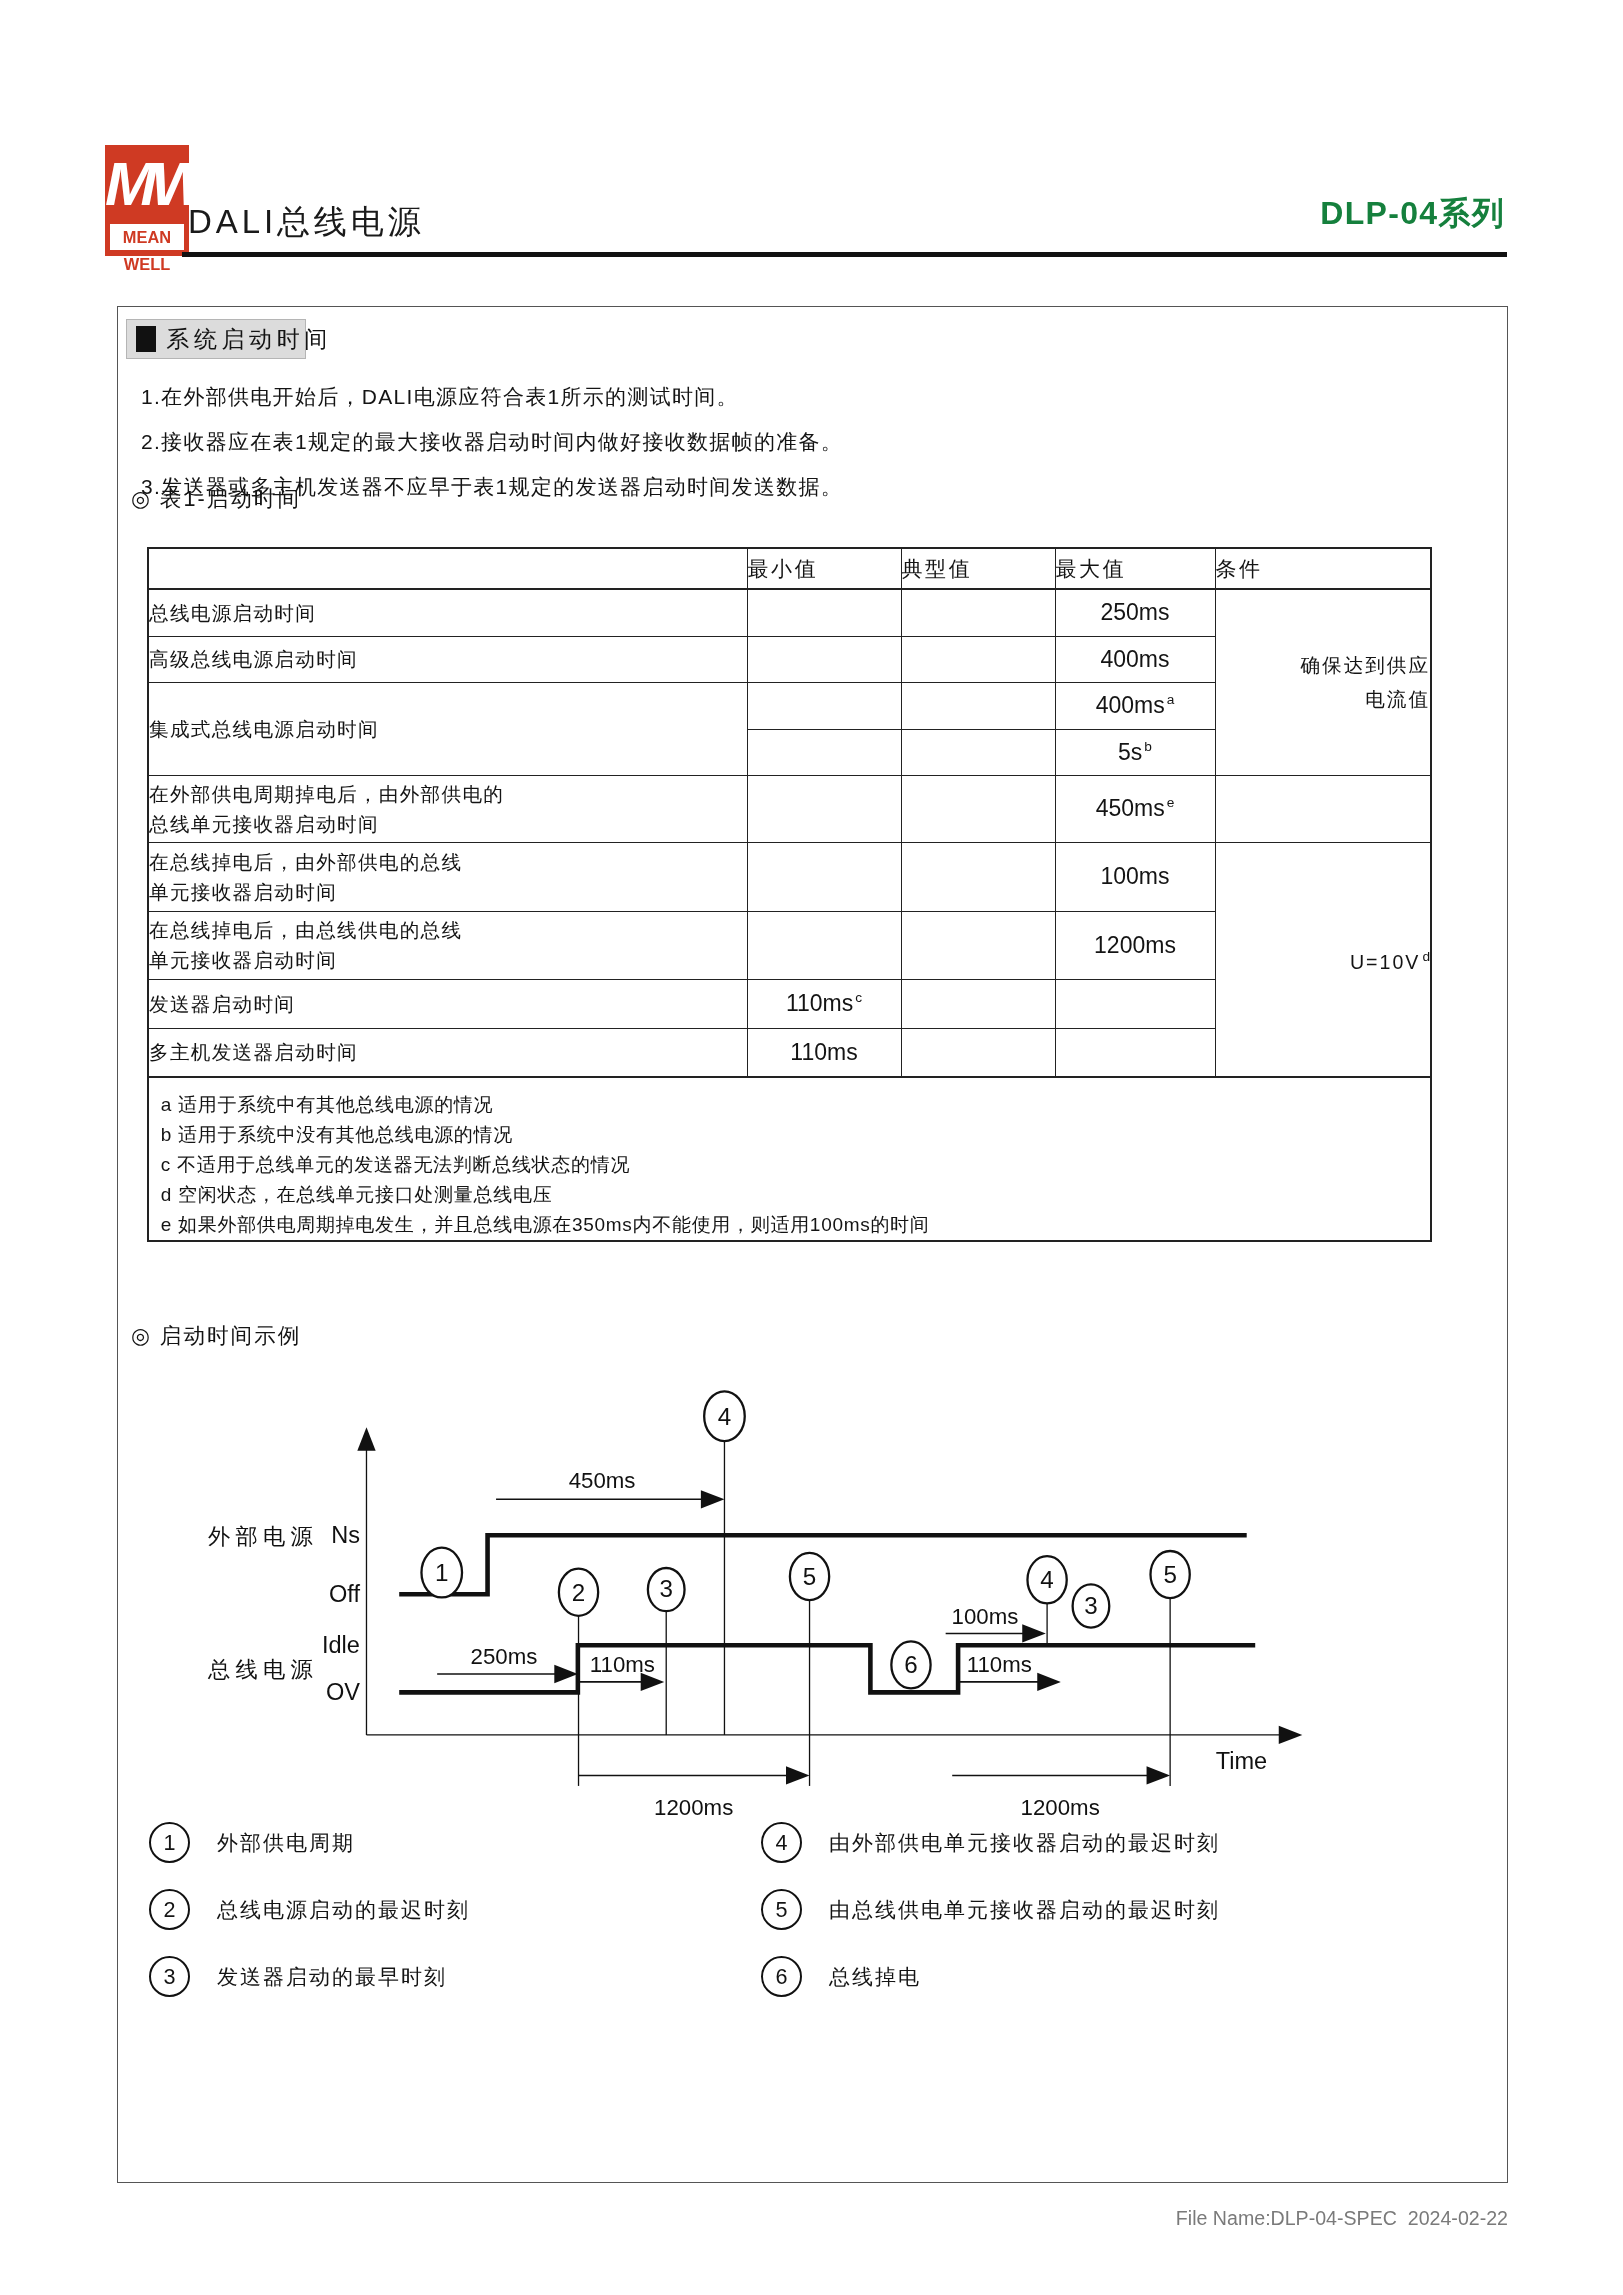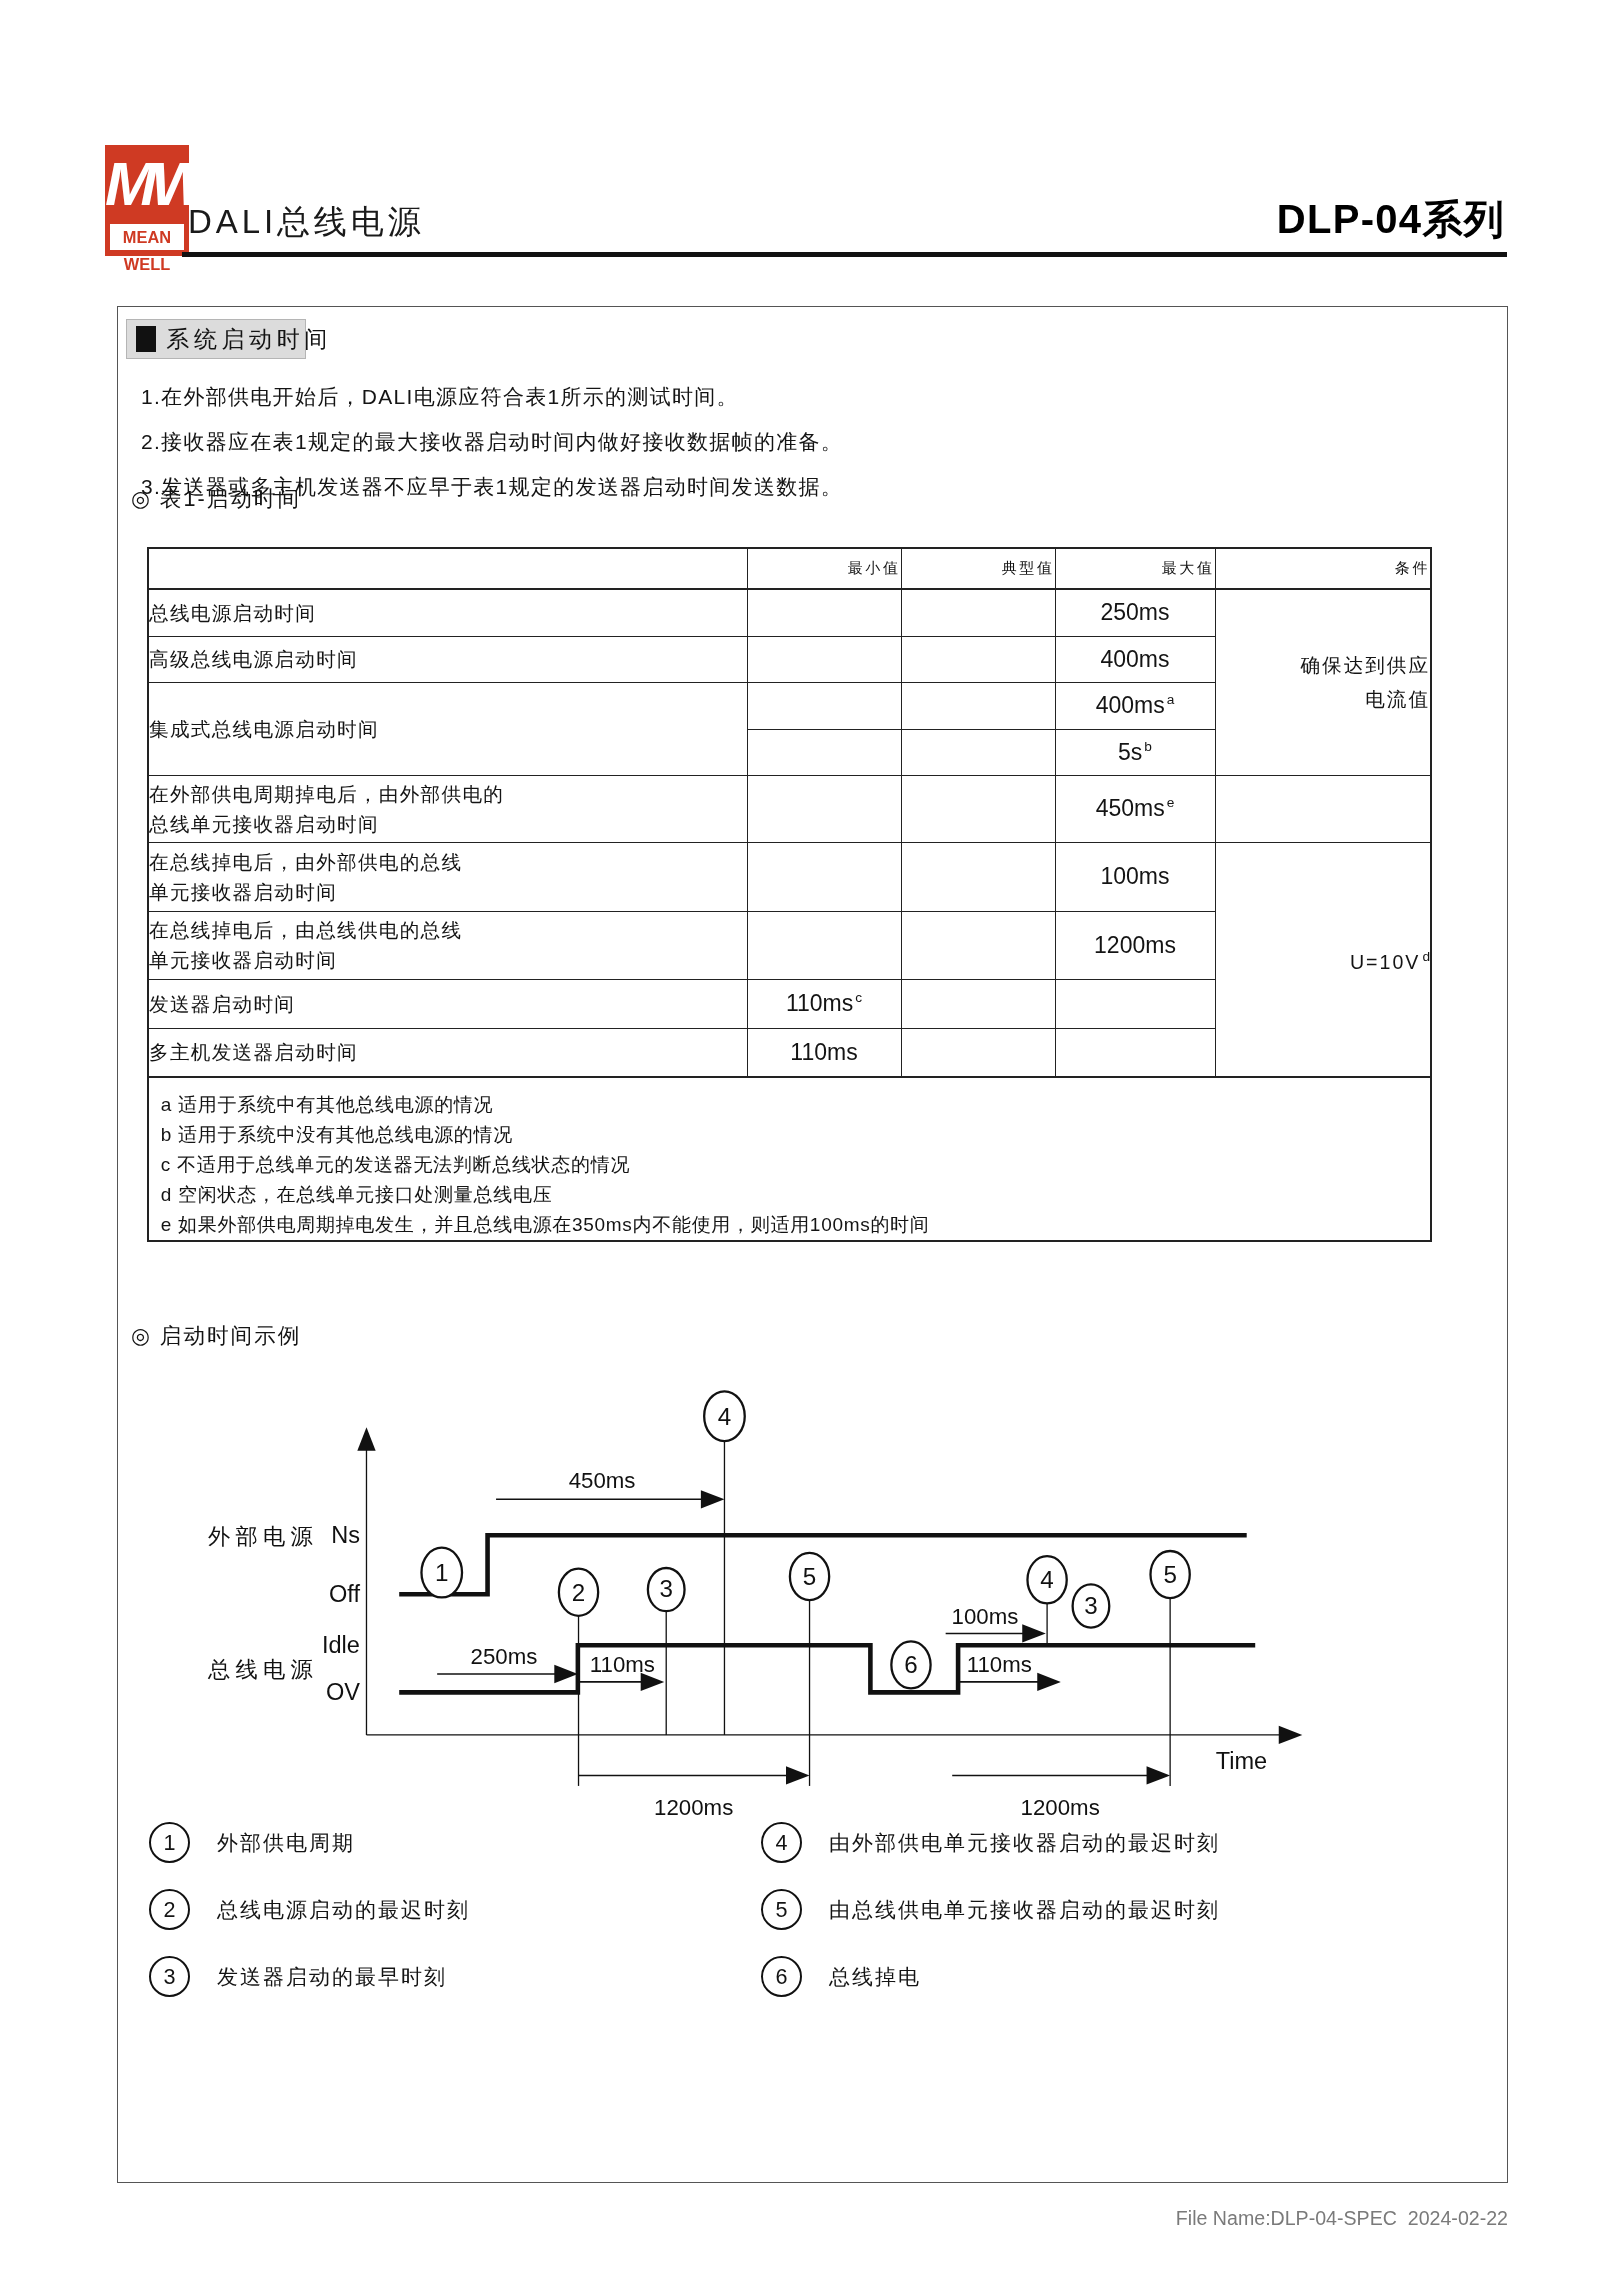--- a/index.html
+++ b/index.html
@@ -6,39 +6,39 @@
   .canvas{position:relative;width:1623px;height:2295px;background:#ffffff;overflow:hidden;
           color:#141414;font-family:"Liberation Sans","DejaVu Sans",sans-serif}
 
   
   .logo{position:absolute;left:105px;top:145px;width:84px;height:111px;background:#cf3a23}
   .logo-mw{position:absolute;top:0px;left:0;right:0;text-align:center;font-style:italic;
            font-weight:bold;font-size:62px;line-height:77px;color:#ffffff;letter-spacing:-5.9px}
   .logo-strip{position:absolute;left:4.6px;right:4.6px;bottom:5.9px;height:26px;background:#ffffff;
               color:#cf3a23;font-weight:bold;font-size:16.4px;line-height:27px;text-align:center}
   .doc-title{position:absolute;left:188px;top:200px;font-size:33px;letter-spacing:3.9px;color:#1a1a1a}
-  .doc-series{position:absolute;right:118px;top:192px;font-size:40px;font-weight:bold;letter-spacing:1.3px;color:#000000}
+  .doc-series{position:absolute;right:118px;top:192px;font-size:32px;font-weight:bold;letter-spacing:1.3px;color:#15803d}
   .header-rule{position:absolute;left:182px;top:252px;width:1325px;height:4.6px;background:#111}
 
   
   .content-frame{position:absolute;left:117px;top:306px;width:1389px;height:1875px;border:1.3px solid #555}
 
   .section-chip{position:absolute;left:126px;top:319px;width:178px;height:38px;background:#dcdcdc;
                 border:0.7px solid #b5b5b5;display:flex;align-items:center}
   .section-square{width:19.6px;height:26px;background:#111;margin-left:9.2px;flex:0 0 auto}
   .section-title{font-size:23px;letter-spacing:4.6px;margin-left:10.5px;white-space:nowrap}
 
   .notes{position:absolute;left:141px;top:374px;font-size:21px;line-height:45px;letter-spacing:1.3px}
 
   
   .tcaption{position:absolute;left:131px;top:484px;font-size:21.6px;letter-spacing:2px}
   table.spec{position:absolute;left:147px;top:547px;width:1283px;border-collapse:collapse;
              table-layout:fixed;border:2px solid #222}
   table.spec td{border:1.3px solid #222;padding:0;overflow:hidden}
-  tr.hrow td{border-bottom:2.6px solid #222;font-size:15px;text-align:right;letter-spacing:2.6px}
+  tr.hrow td{border-bottom:2.6px solid #222;font-size:21px;text-align:left;letter-spacing:2.6px}
   td.pl{font-size:19.6px;padding-left:14.4px;letter-spacing:1.3px;line-height:30px}
   td.vc{text-align:center;font-size:23px}
   td.cond{font-size:19.6px;text-align:right;letter-spacing:2px;line-height:34px}
   sup.fnm{font-size:13.7px;vertical-align:super;margin-left:2px;letter-spacing:0}
   tr.fnrow td{border-top:2.6px solid #222;vertical-align:top}
   .fnblock{padding:11.8px 13px 0 11.8px;font-size:19px;line-height:30px;letter-spacing:0.7px}
   tr.rh63{height:41px} tr.rh72{height:47px} tr.rh70{height:46px} tr.rh71{height:46px}
   tr.rh102{height:67px} tr.rh106{height:69px} tr.rh104{height:68px}
   tr.rh75{height:49px} tr.rh230{height:151px}
 

